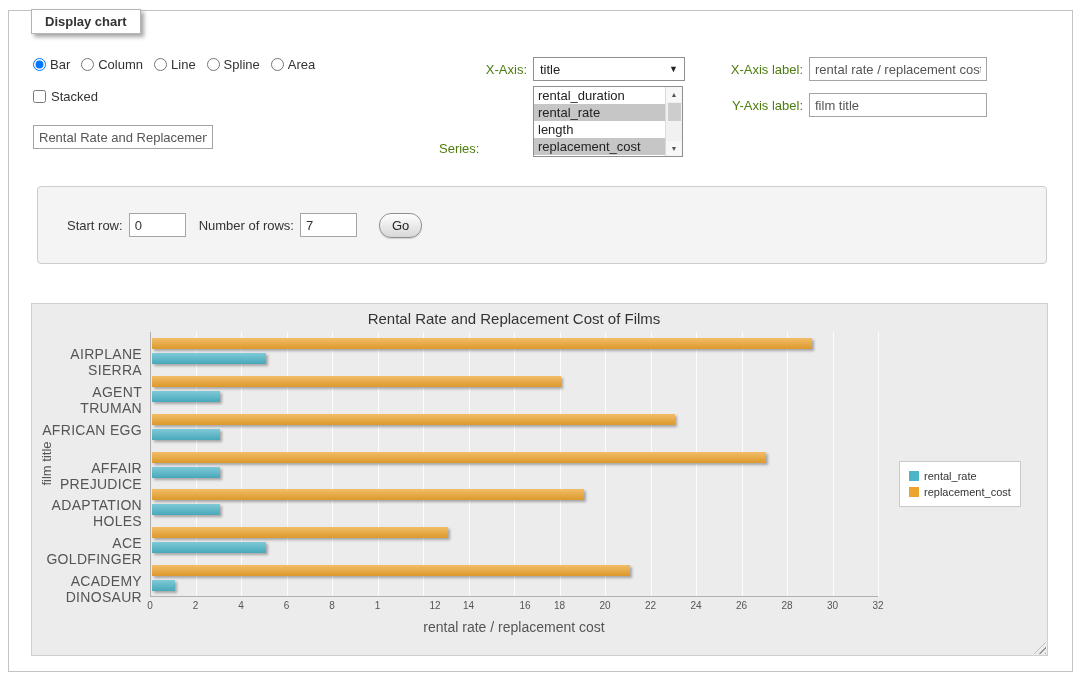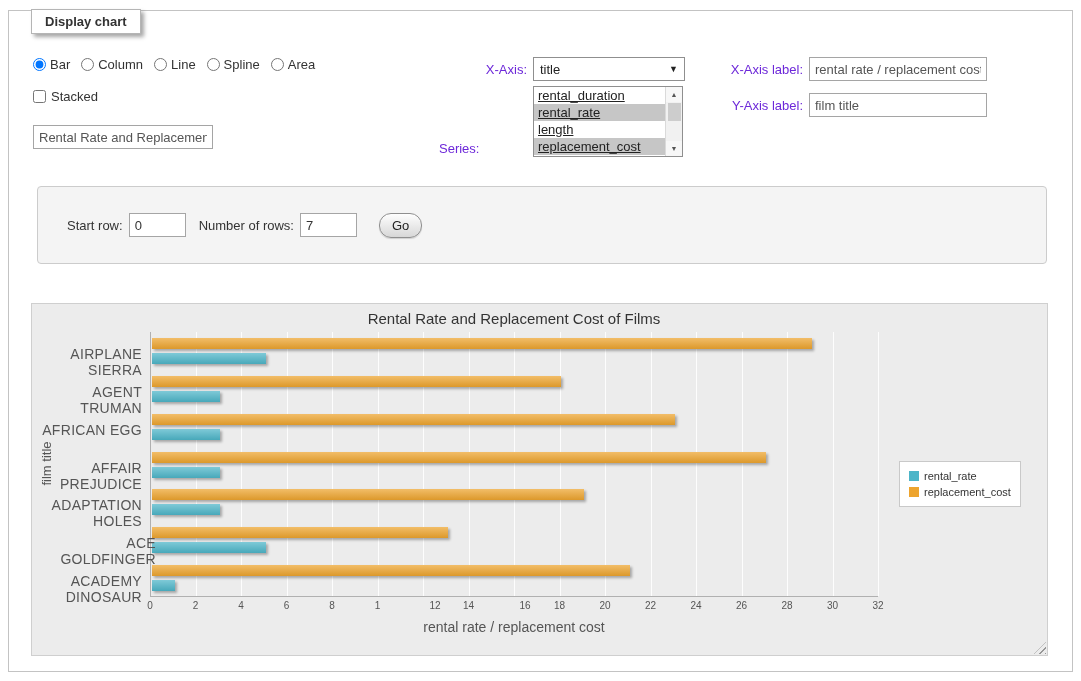--- a/index.html
+++ b/index.html
@@ -19,38 +19,38 @@
   .radios input { margin-right: 4px; }
 
   .stackedrow { position: absolute; left: 24px; top: 78px; display: flex; align-items: center;
     font-size: 13px; color: #333; cursor: pointer; }
   .stackedrow input { margin-right: 5px; }
 
   .txt { border: 1px solid #a5a5a5; background: #fff; font-size: 13px; color: #555;
     padding: 0 5px; height: 24px; font-family: "Liberation Sans", sans-serif; }
   .title-input { position: absolute; left: 24px; top: 114px; width: 180px; color: #555; }
 
-  .lbl { font-size: 13px; color: #6d28d9; position: absolute; }
+  .lbl { font-size: 13px; color: #4d7c0f; position: absolute; }
   .xaxis-lbl  { left: 430px; top: 51px;  width: 88px;  text-align: right; }
   .series-lbl { left: 430px; top: 130px; width: 88px;  text-align: left; }
   .xlabel-lbl { left: 648px; top: 51px;  width: 146px; text-align: right; }
   .ylabel-lbl { left: 648px; top: 87px;  width: 146px; text-align: right; }
 
   .fakeselect { position: absolute; left: 524px; top: 46px; width: 152px; height: 24px;
     border: 1px solid #8f8f8f; background: #fff; display: flex; align-items: center;
     justify-content: space-between; padding: 0 6px; font-size: 13px; color: #222; cursor: default; }
   .fakeselect .arrow { font-size: 9px; color: #222; }
 
   .xlabel-input { position: absolute; left: 800px; top: 46px; width: 178px; }
   .ylabel-input { position: absolute; left: 800px; top: 82px; width: 178px; }
 
   .listbox { position: absolute; left: 524px; top: 75px; width: 150px; height: 71px;
     border: 1px solid #8f8f8f; background: #fff; display: flex; overflow: hidden; }
   .opts { flex: 1; overflow: hidden; font-size: 13px; color: #222; }
-  .opt { height: 17px; line-height: 17px; padding: 0 4px; white-space: nowrap; cursor: default; text-decoration: underline; }
+  .opt { height: 17px; line-height: 17px; padding: 0 4px; white-space: nowrap; cursor: default; }
   .opt.sel { background: #c6c6c6; }
   .sb { width: 17px; background: #f1f1f1; border-left: 1px solid #dadada;
     display: flex; flex-direction: column; align-items: center; }
   .sb .btn { height: 15px; width: 100%; display: flex; align-items: center; justify-content: center;
     background: #f7f7f7; font-size: 7px; color: #555; }
   .sb .thumb { width: 13px; height: 18px; background: #cdcdcd; margin-top: 1px; }
   .sb .track { flex: 1; }
 
   .rows-panel { position: absolute; left: 28px; top: 175px; width: 1010px; height: 78px;
     background: #f4f4f4; border: 1px solid #ccc; border-radius: 4px;
@@ -222,16 +222,16 @@
           <span class="swatch" style="background: rgb(237, 164, 46);"></span>
           <span>replacement_cost</span>
         </div>
       </div>
     <div class="resize"></div>
   <div class="cat" style="top: 41.9286px;">AIRPLANE SIERRA</div>
       <div class="cat" style="top: 79.7857px;">AGENT TRUMAN</div>
       <div class="cat" style="top: 117.643px;">AFRICAN EGG</div>
       <div class="cat" style="top: 155.5px;">AFFAIR PREJUDICE</div>
       <div class="cat" style="top: 193.357px;">ADAPTATION HOLES</div>
-      <div class="cat" style="top: 231.214px; margin-left: 14px;">ACE GOLDFINGER</div>
+      <div class="cat" style="top: 231.214px;">ACE GOLDFINGER</div>
       <div class="cat" style="top: 269.071px;">ACADEMY DINOSAUR</div>
     </div>
 </div>
 
 </body></html>

